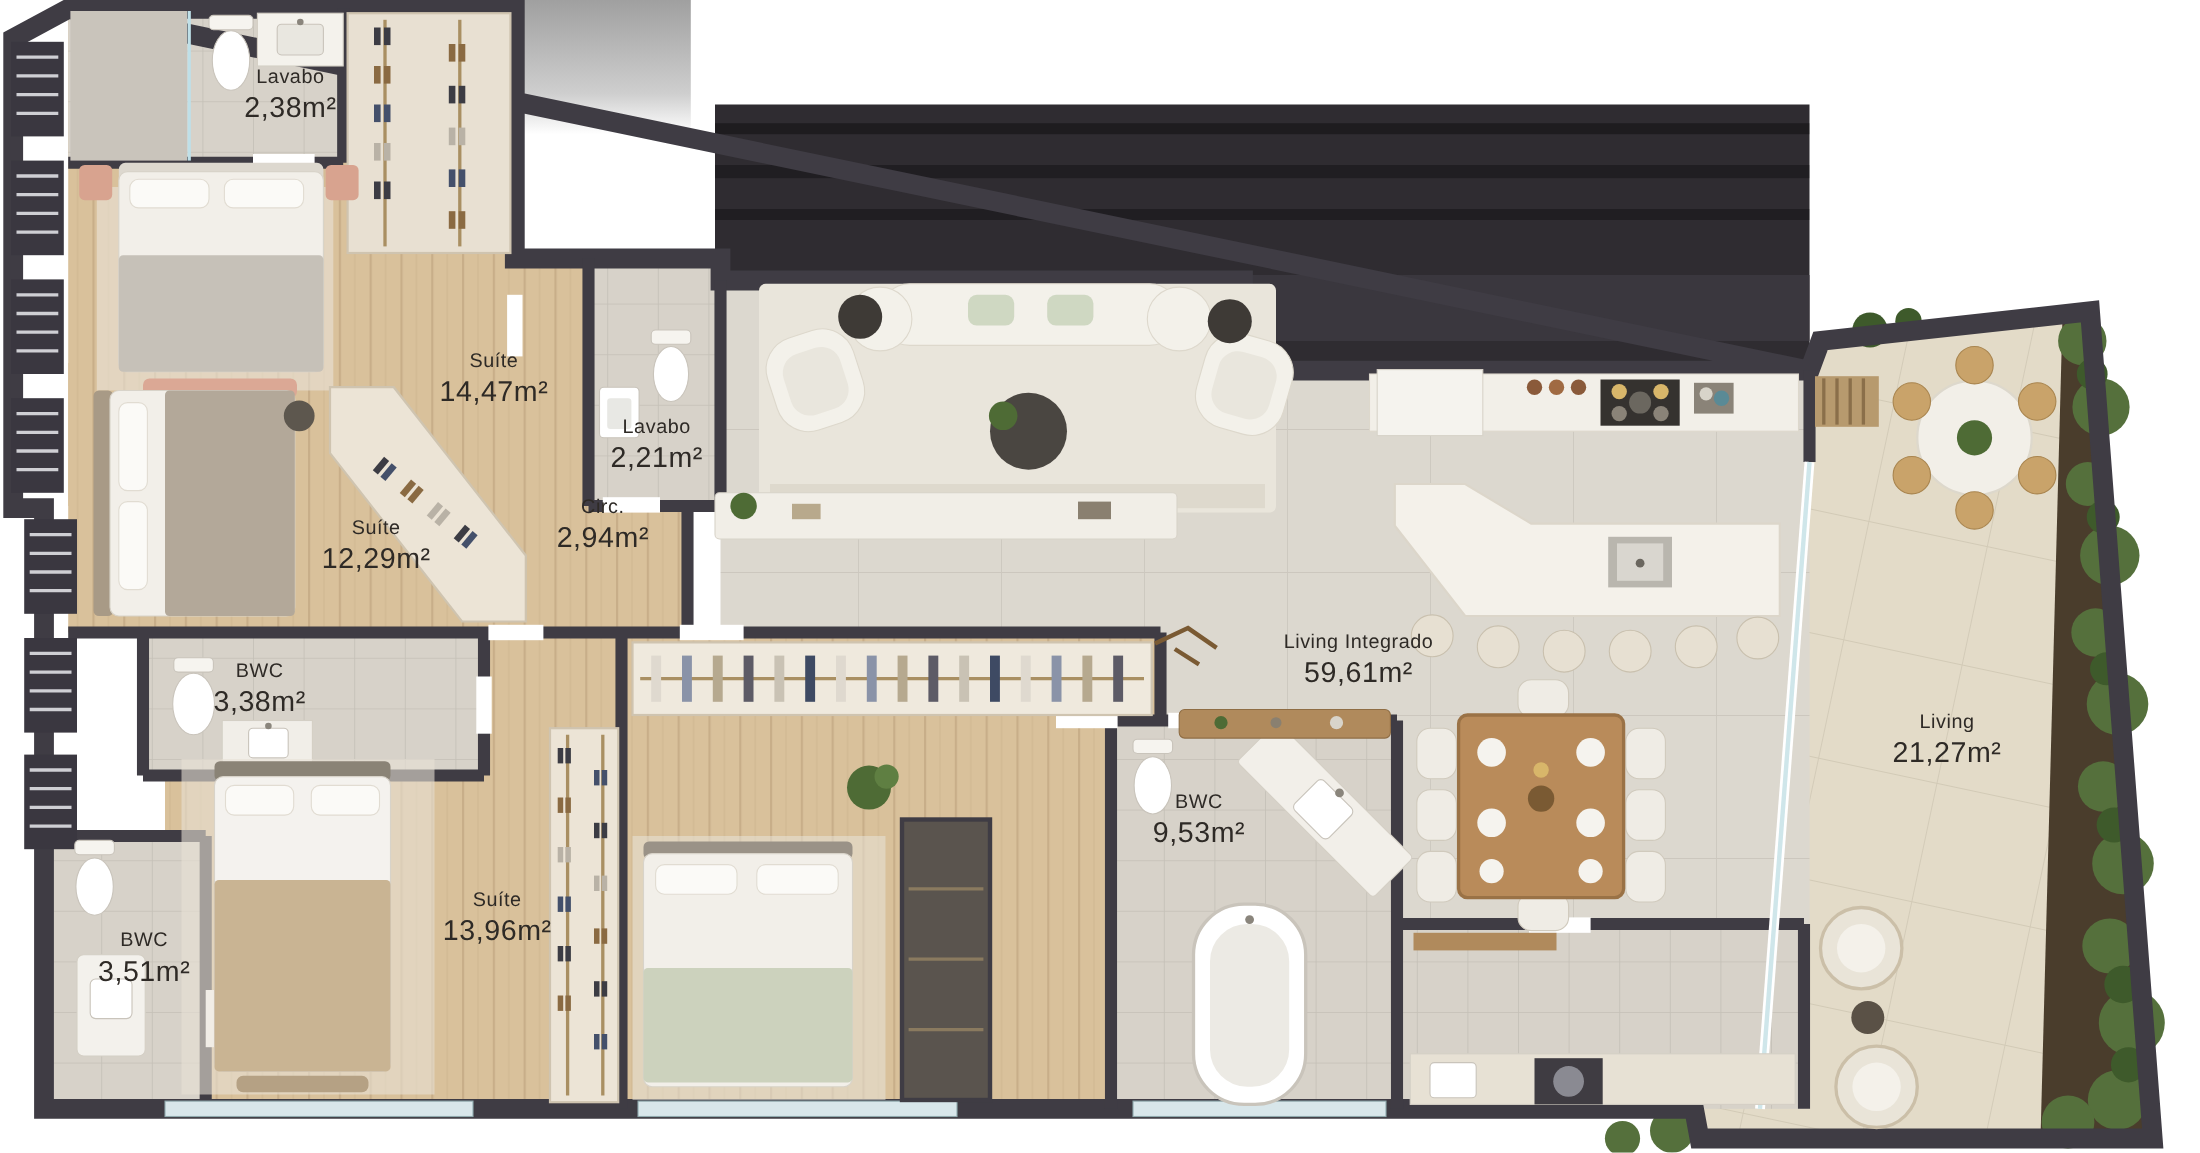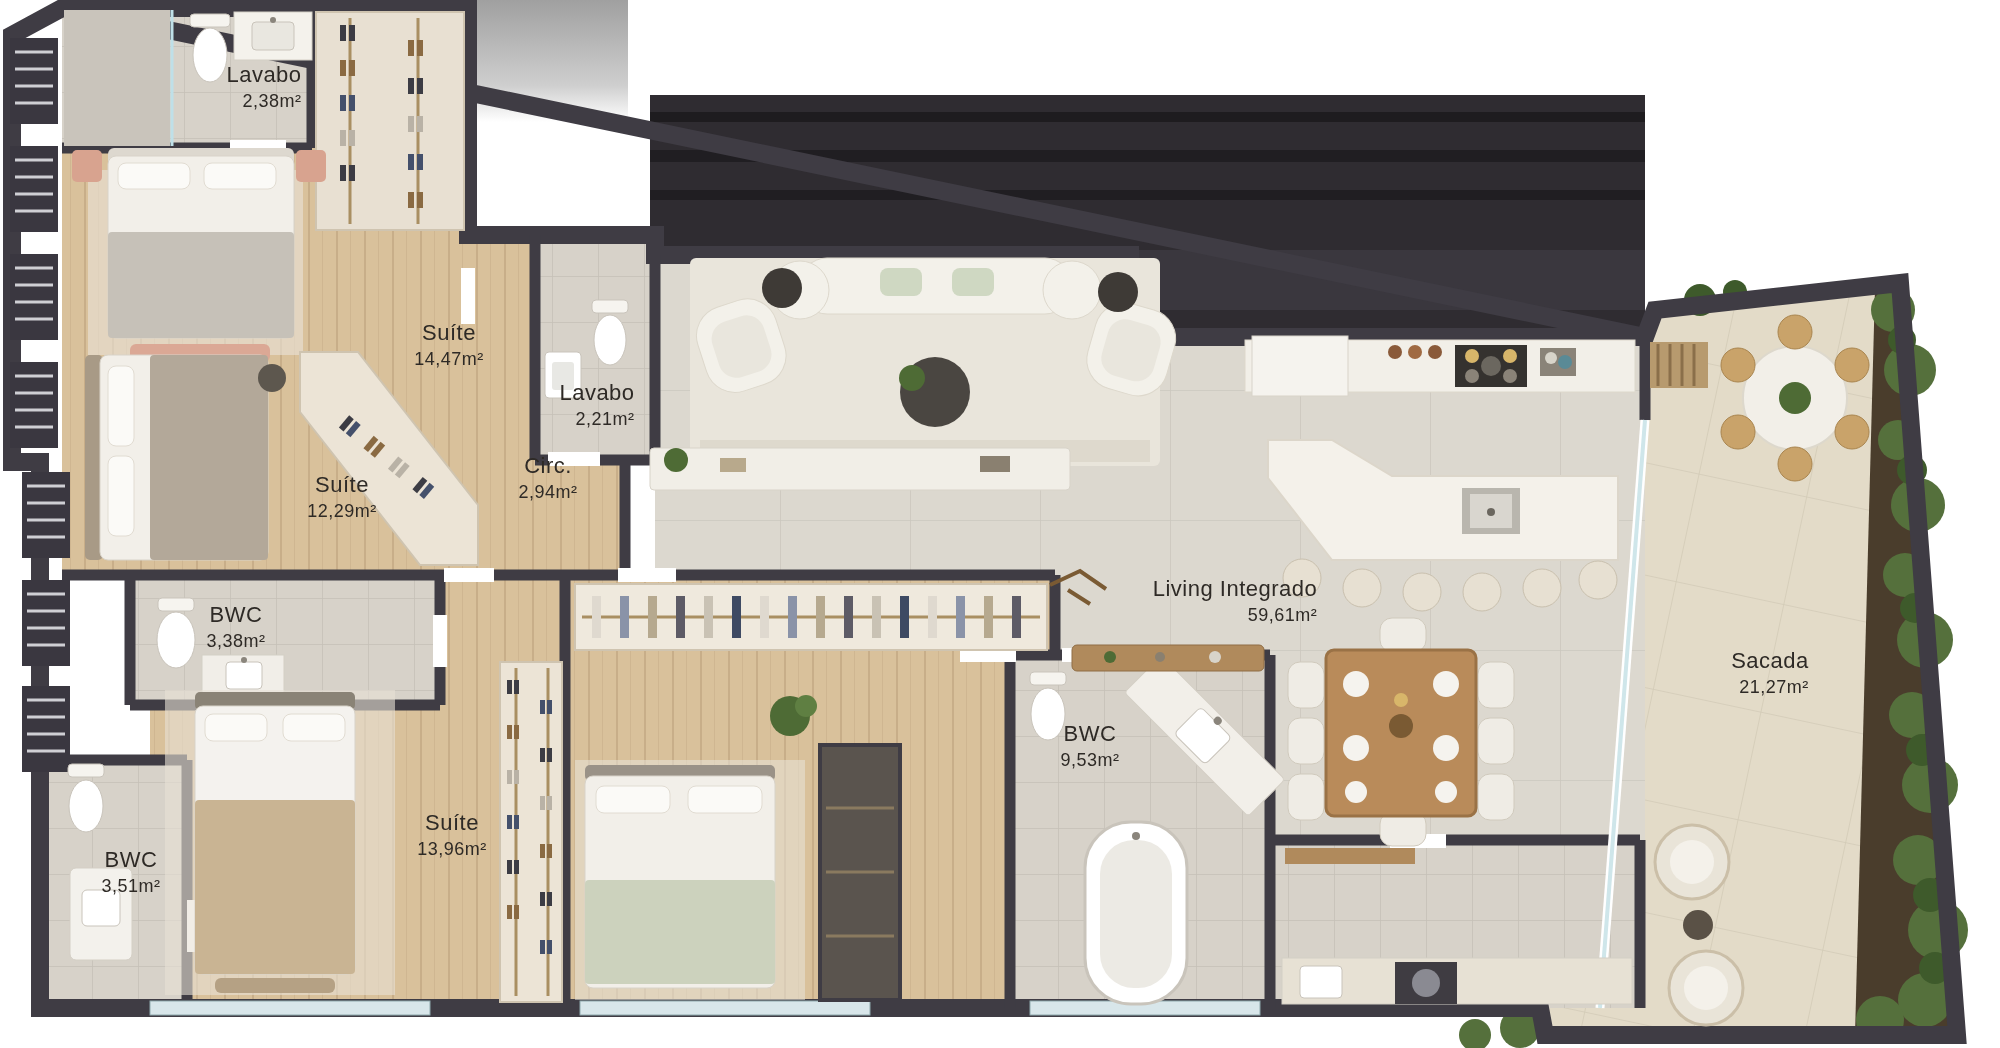--- a/index.html
+++ b/index.html
@@ -1,22 +1,22 @@
 <!DOCTYPE html>
 <html><head>
 <meta charset="utf-8">
 <style>
   html,body{margin:0;padding:0;background:#ffffff;}
   #stage{position:relative;width:2000px;height:1048px;background:#ffffff;overflow:hidden;
          font-family:"Liberation Sans",sans-serif;}
   #plan-svg{position:absolute;left:0;top:0;}
   .room-label{position:absolute;transform:translate(-50%,-50%);text-align:center;
               color:#2e2a26;line-height:1.3;letter-spacing:.5px;white-space:nowrap;z-index:5;}
-  .room-label .rname{font-size:22px;}
-  .room-label .rarea{font-size:18px;text-align:right;}
+  .room-label .rname{font-size:18px;}
+  .room-label .rarea{font-size:26px;}
 </style>
 </head>
 <body>
 
 <div id="stage">
 
 <svg id="plan-svg" width="2000" height="1048" viewBox="0 0 2000 1048">
   <defs>
     <pattern id="wood" width="28" height="28" patternUnits="userSpaceOnUse">
       <rect width="28" height="28" fill="#d9c19b"></rect>
@@ -562,17 +562,17 @@
 </div>
 <div class="room-label" style="left:1090px;top:746px">
   <div class="rname">BWC</div>
   <div class="rarea">9,53m²</div>
 </div>
 <div class="room-label" style="left:1235px;top:601px">
   <div class="rname">Living Integrado</div>
   <div class="rarea">59,61m²</div>
 </div>
 <div class="room-label" style="left:1770px;top:673px">
-  <div class="rname">Sacada</div>
+  <div class="rname">Living</div>
   <div class="rarea">21,27m²</div>
 </div>
 
 </div>
 
 </body></html>

